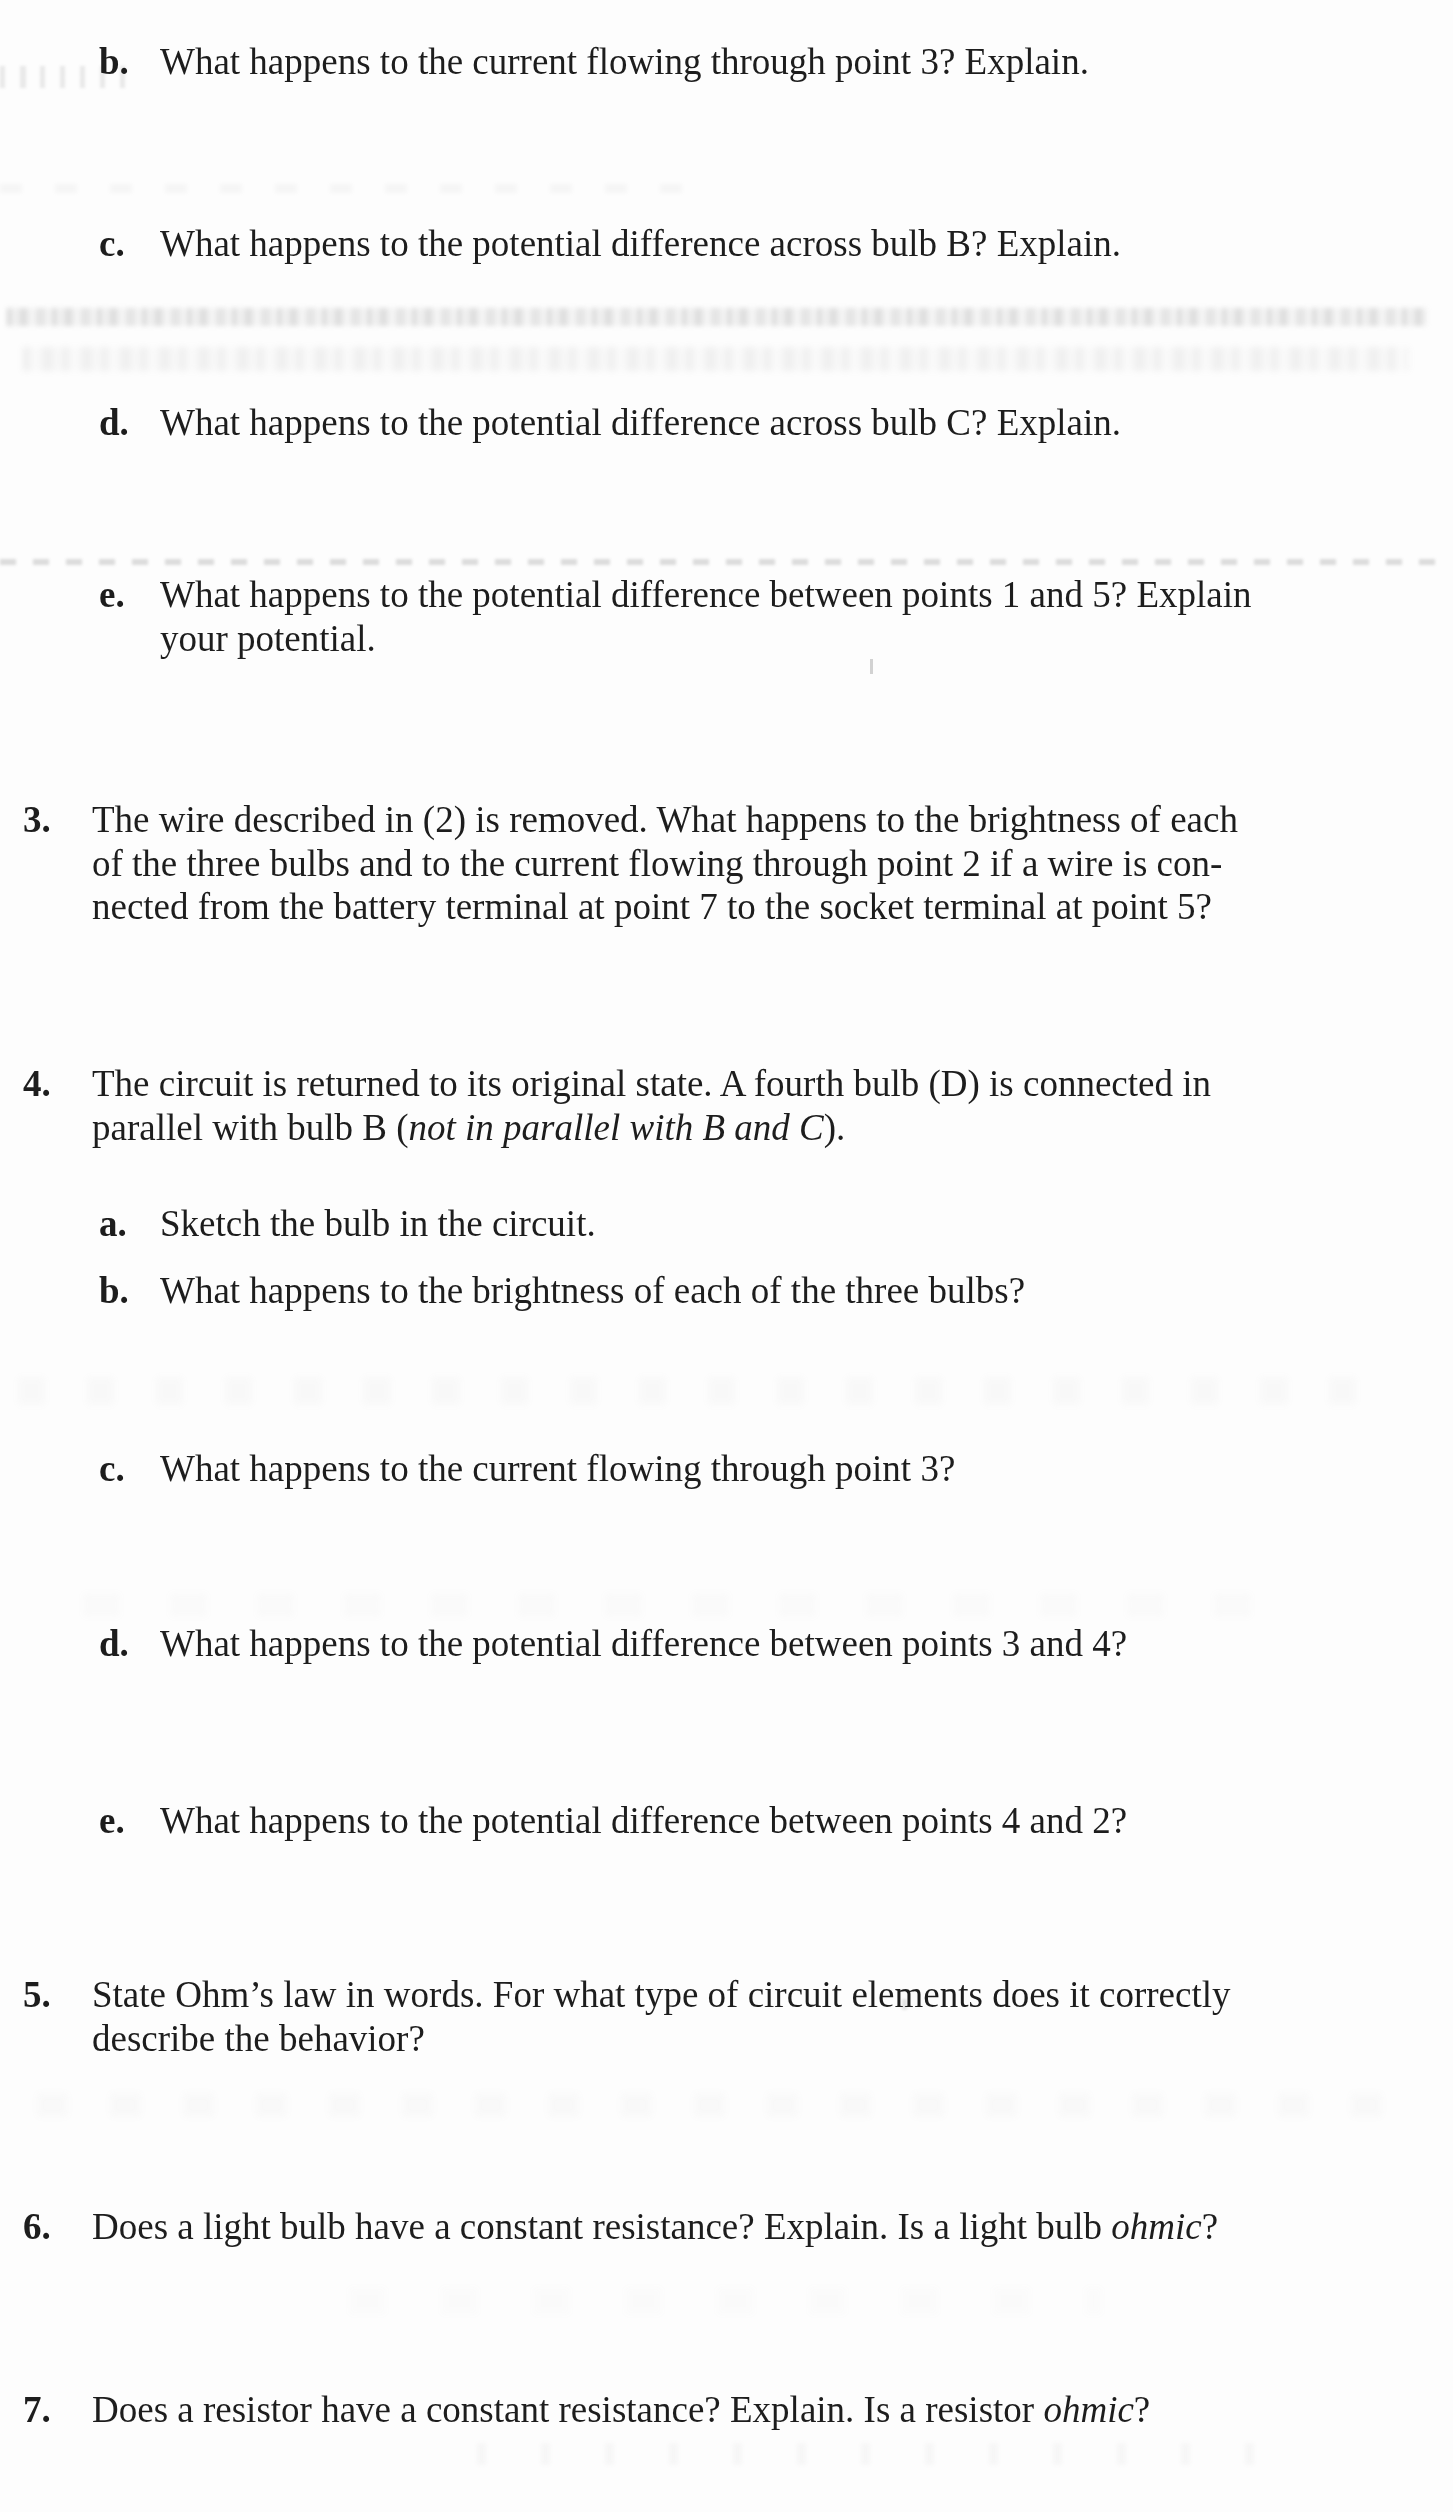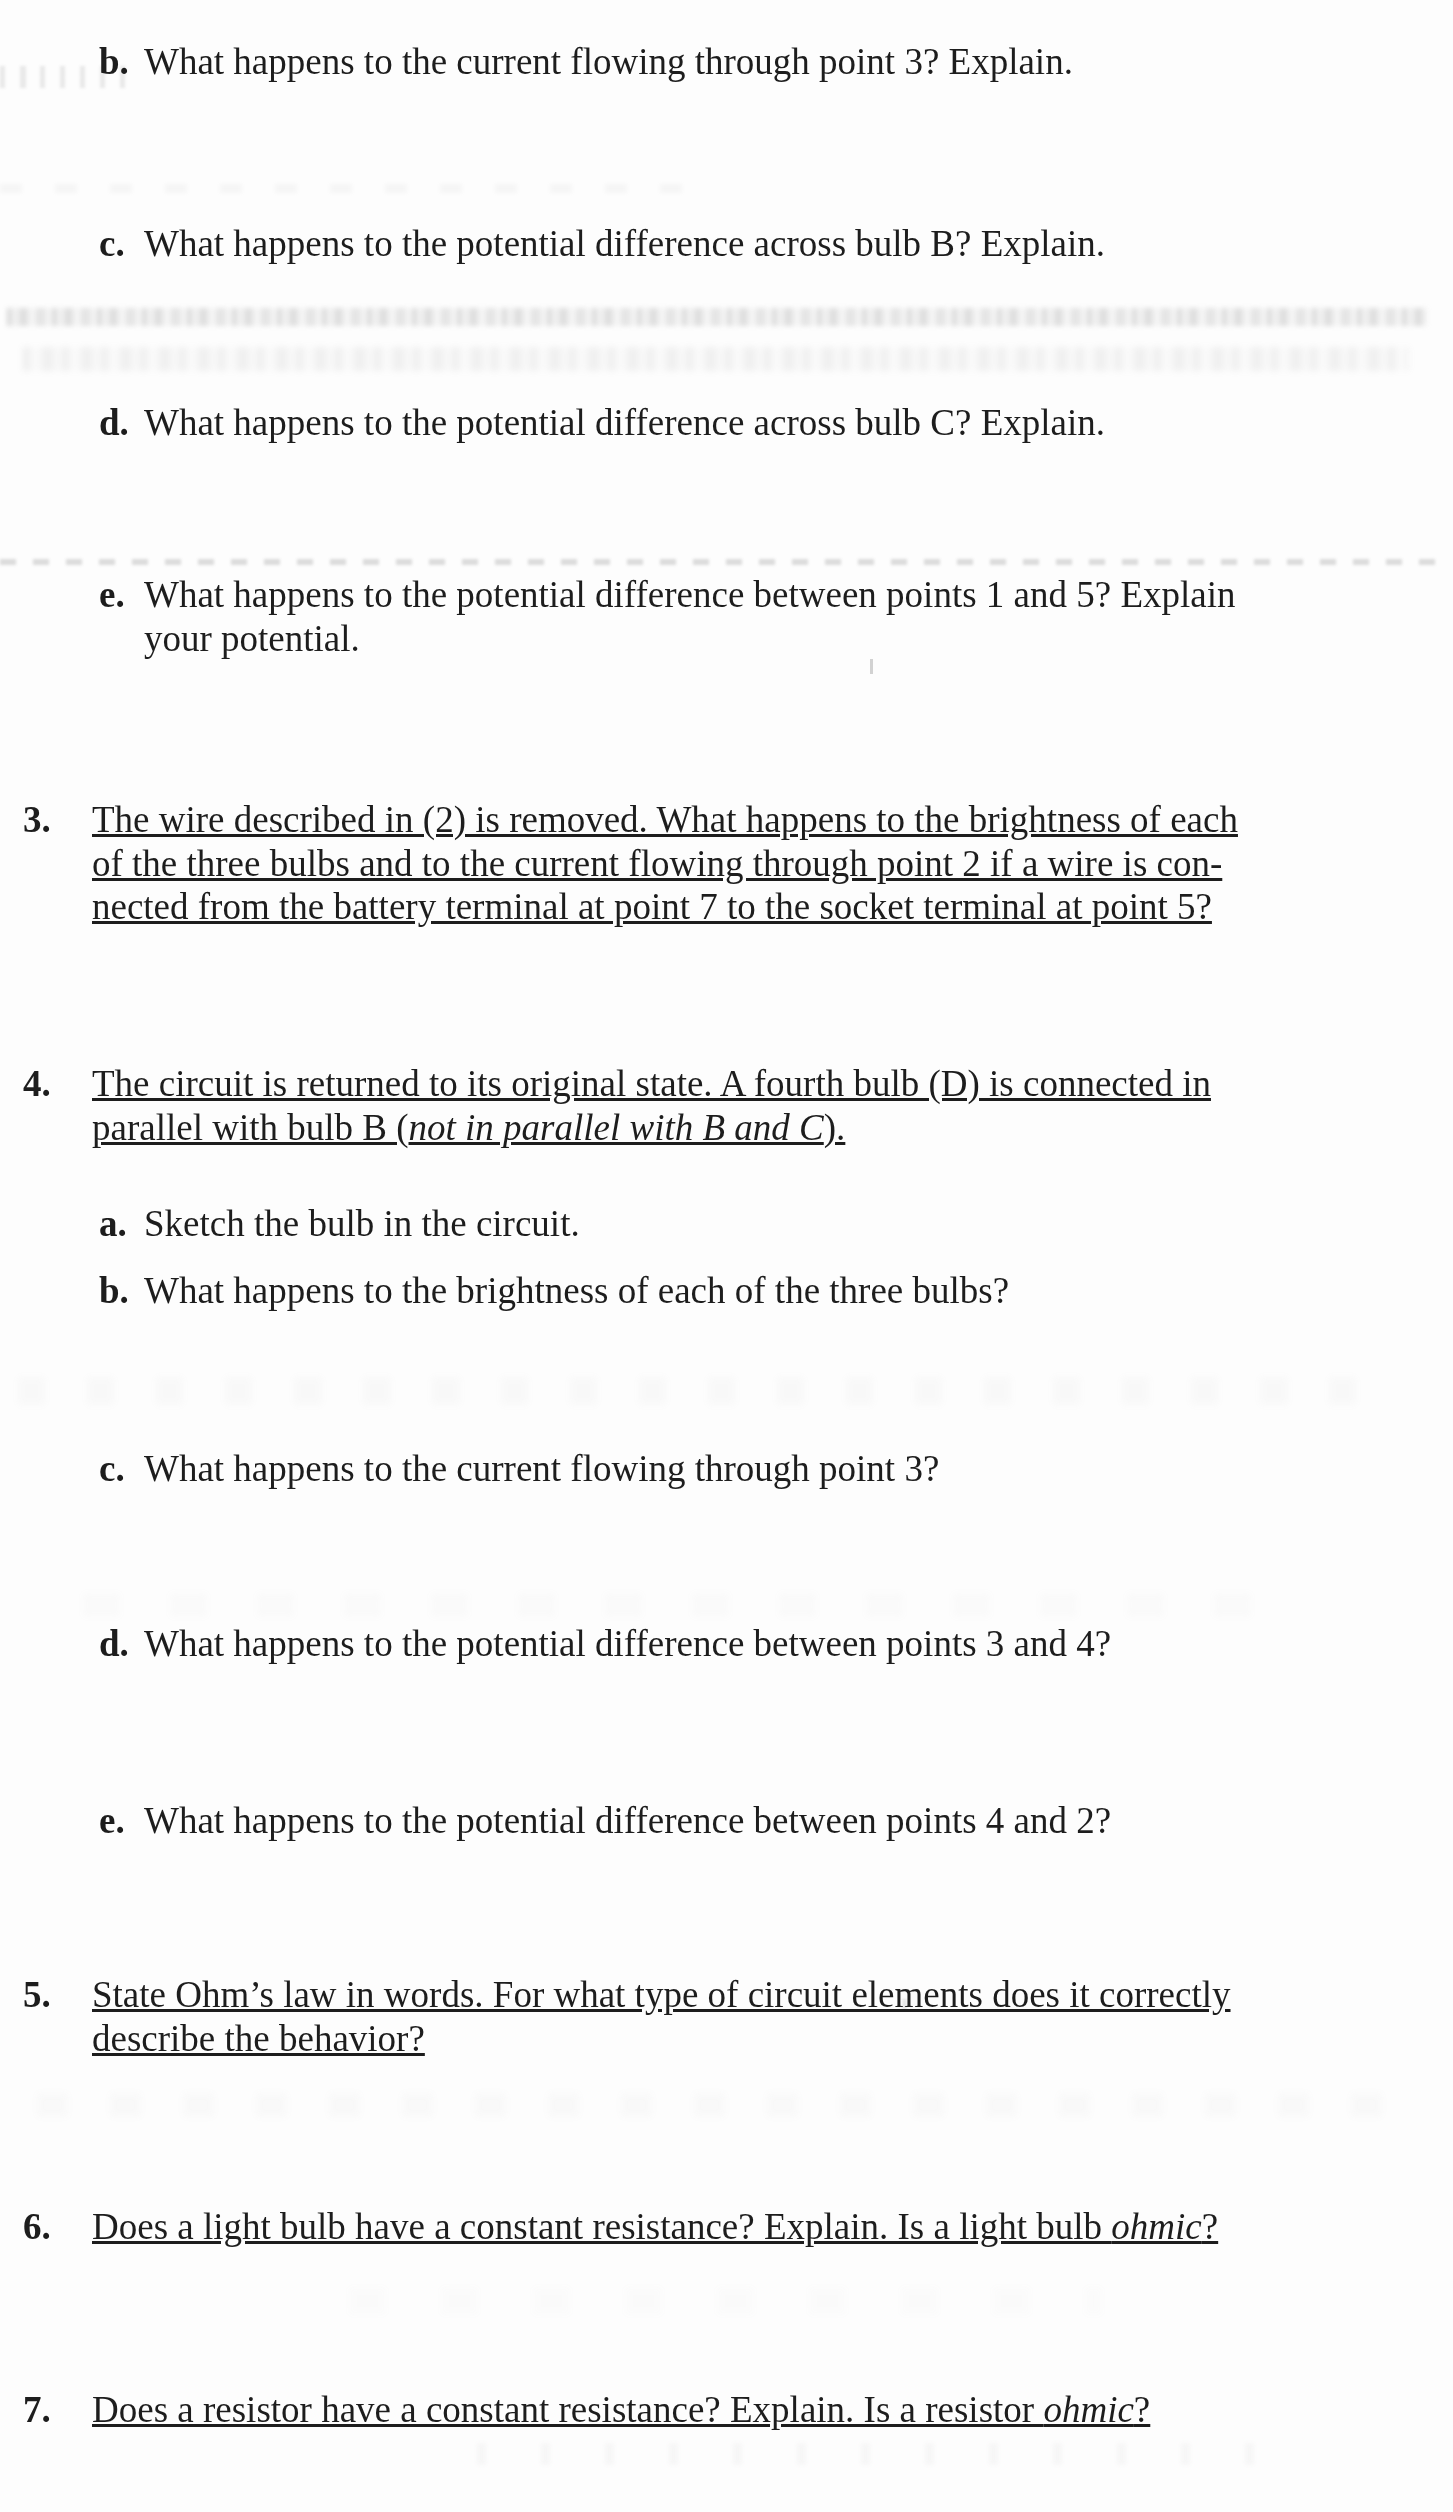--- a/index.html
+++ b/index.html
@@ -11,23 +11,23 @@
   }
   .page{
     position:relative;width:1454px;height:2512px;overflow:hidden;
     background:#fdfdfd;color:#1d1d1d;
     font-size:37px;line-height:1.15;
   }
   .row{position:absolute;left:0;width:1454px;white-space:nowrap;}
   .lbl{position:absolute;font-weight:700;}
   .txt{position:absolute;}
   .row.main .lbl{left:23px;}
-  .row.main .txt{left:92px;text-decoration:underline;}
+  .row.main .txt{left:92px;}
   .row.sub  .lbl{left:99px;}
-  .row.sub  .txt{left:144px;}
+  .row.sub  .txt{left:160px;}
   .it{font-style:italic;text-align:right;}
 
   
   .art{position:absolute;pointer-events:none;}
   .ghost1{
     left:7.3px;top:308px;width:1421px;height:18.4px;
     background:repeating-linear-gradient(90deg,
       rgba(110,110,110,.55) 0px, rgba(180,180,180,.18) 8.3px,
       rgba(125,125,125,.5) 16.5px, rgba(200,200,200,.12) 25px,
       rgba(135,135,135,.45) 33px, rgba(215,215,215,.08) 45px);

